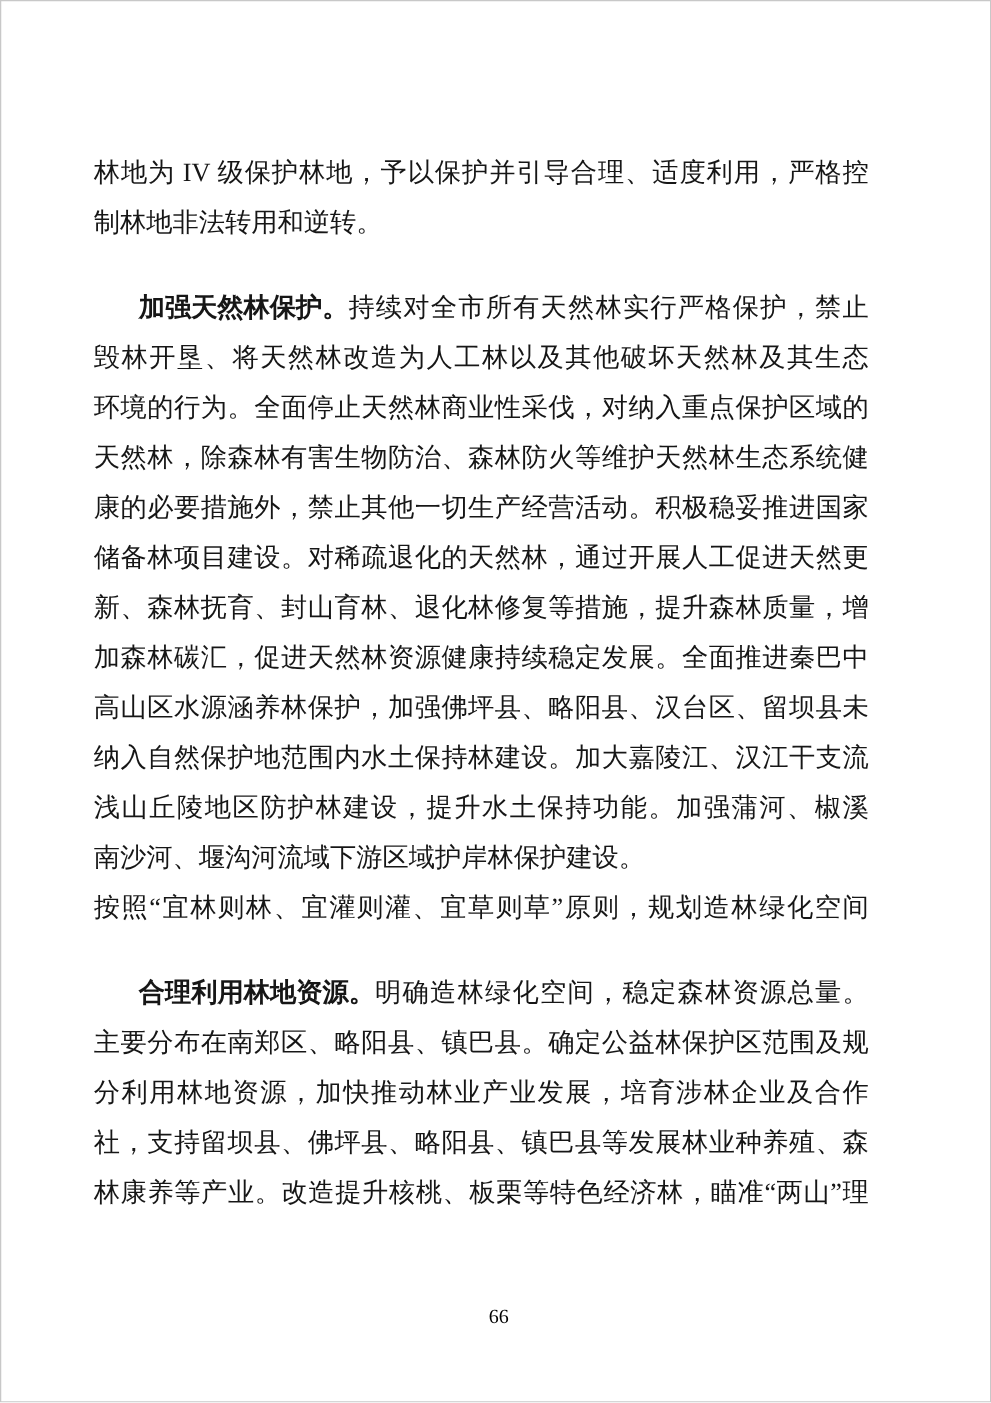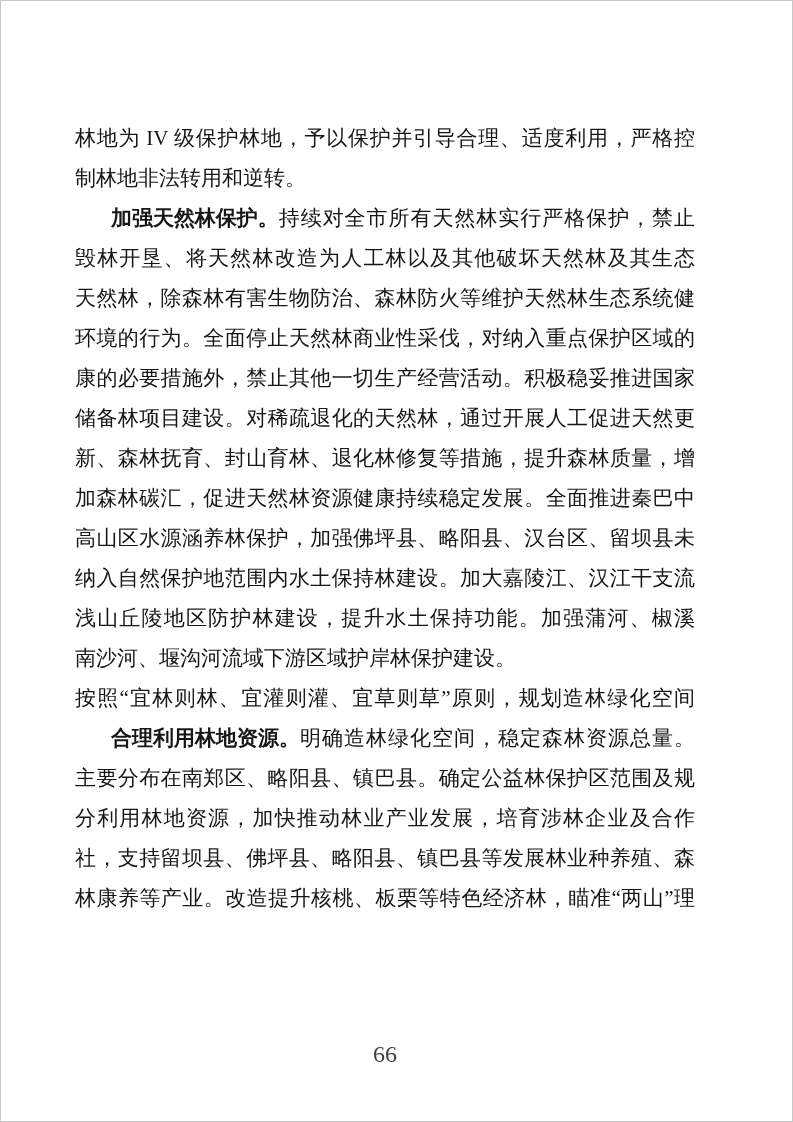--- a/index.html
+++ b/index.html
@@ -27,47 +27,48 @@
     text-align: justify;
     text-align-last: justify;
     text-justify: inter-character;
     overflow: hidden;
   }
   .line.last {
     text-align-last: left;
   }
   .line.indent {
     padding-left: 36px;
+    margin-top: 28px;
   }
   .b {
     font-weight: 700;
     letter-spacing: -1px;
   }
   .footer {
     position: absolute;
-    left: 74px;
+    left: 88px;
     top: 1038px;
     width: 620px;
     text-align: center;
-    font-size: 24px;
+    font-size: 16px;
     line-height: 30px;
-    color: #404040;
+    color: #000000;
   }
 </style>
 </head>
 <body>
 
 <div class="page">
   <div class="text-block">
       <div class="line"><span>林地为 IV 级保护林地，予以保护并引导合理、适度利用，严格控</span></div>
       <div class="line last"><span>制林地非法转用和逆转。</span></div>
       <div class="line indent"><span class="b">加强天然林保护。</span><span>持续对全市所有天然林实行严格保护，禁止</span></div>
       <div class="line"><span>毁林开垦、将天然林改造为人工林以及其他破坏天然林及其生态</span></div>
+      <div class="line"><span>环境的行为。全面停止天然林商业性采伐，对纳入重点保护区域的</span></div>
       <div class="line"><span>天然林，除森林有害生物防治、森林防火等维护天然林生态系统健</span></div>
-      <div class="line"><span>环境的行为。全面停止天然林商业性采伐，对纳入重点保护区域的</span></div>
       <div class="line"><span>康的必要措施外，禁止其他一切生产经营活动。积极稳妥推进国家</span></div>
       <div class="line"><span>储备林项目建设。对稀疏退化的天然林，通过开展人工促进天然更</span></div>
       <div class="line"><span>新、森林抚育、封山育林、退化林修复等措施，提升森林质量，增</span></div>
       <div class="line"><span>加森林碳汇，促进天然林资源健康持续稳定发展。全面推进秦巴中</span></div>
       <div class="line"><span>高山区水源涵养林保护，加强佛坪县、略阳县、汉台区、留坝县未</span></div>
       <div class="line"><span>纳入自然保护地范围内水土保持林建设。加大嘉陵江、汉江干支流</span></div>
       <div class="line"><span>浅山丘陵地区防护林建设，提升水土保持功能。加强蒲河、椒溪河、</span></div>
       <div class="line last"><span>南沙河、堰沟河流域下游区域护岸林保护建设。</span></div>
       <div class="line"><span>按照“宜林则林、宜灌则灌、宜草则草”原则，规划造林绿化空间</span></div>
       <div class="line indent"><span class="b">合理利用林地资源。</span><span>明确造林绿化空间，稳定森林资源总量。</span></div>

